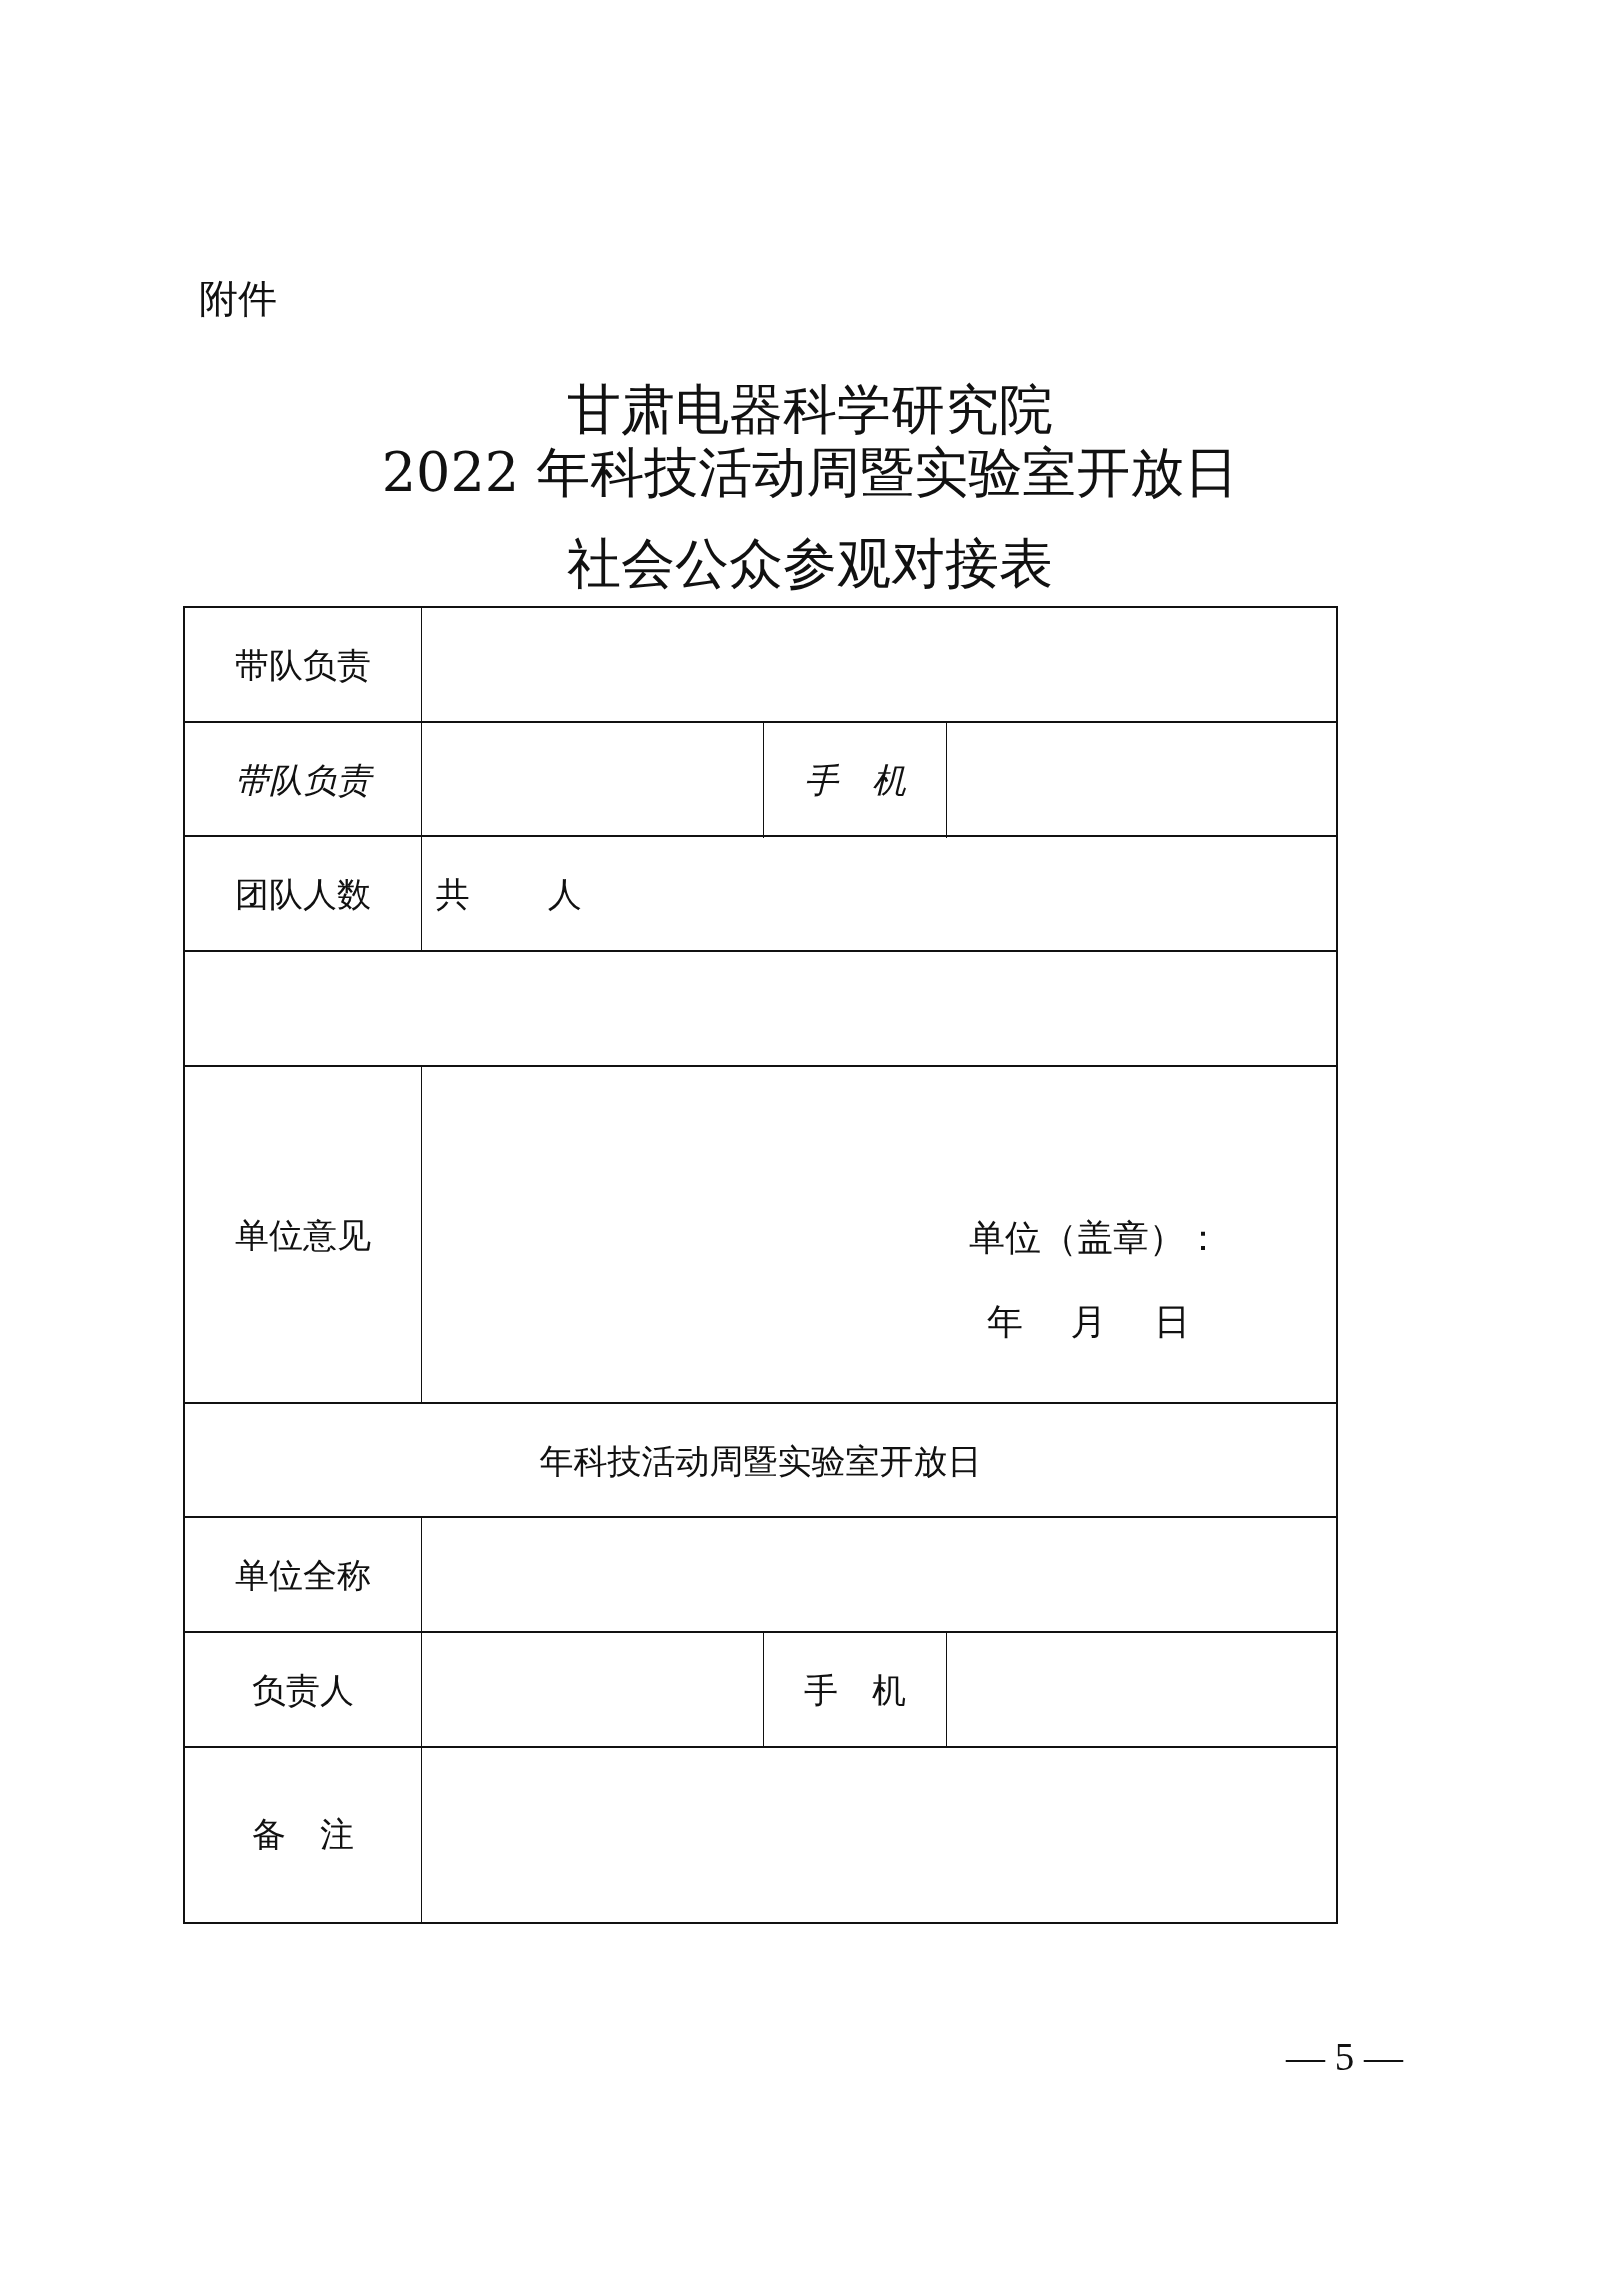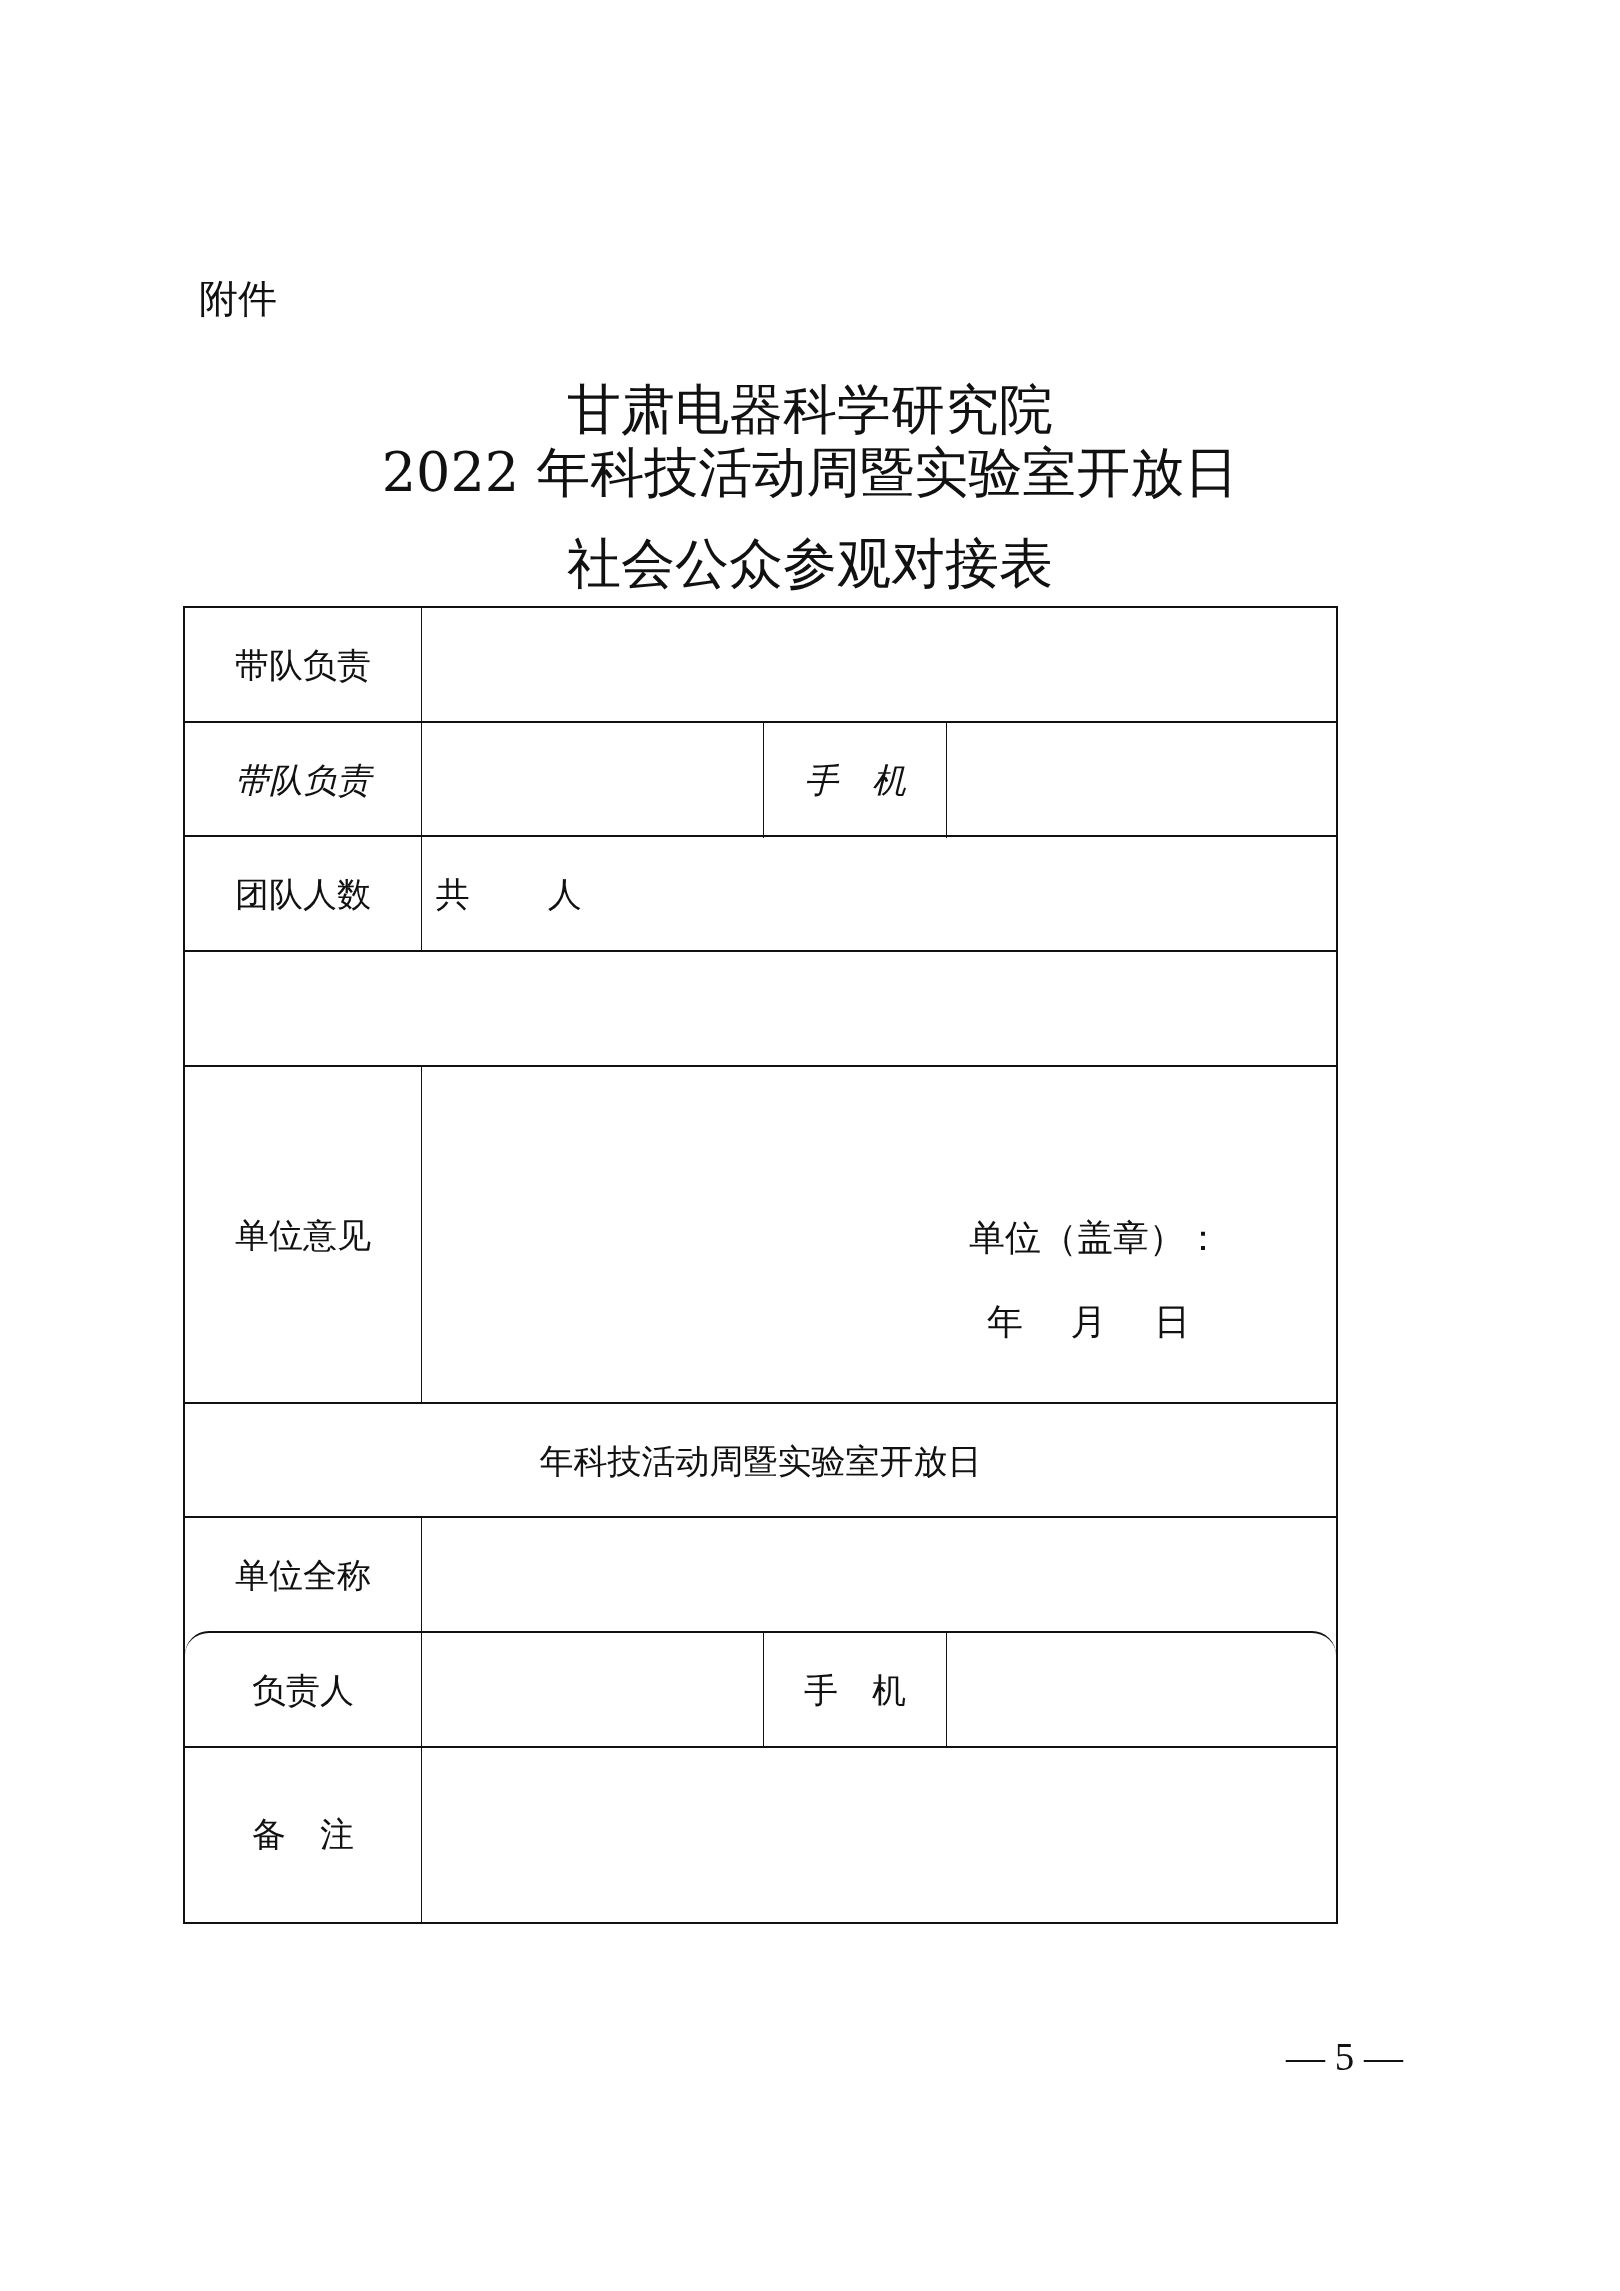--- a/index.html
+++ b/index.html
@@ -73,21 +73,21 @@
 
   <div class="row" style="top:794px;height:115px;">
     <div class="cell full">年科技活动周暨实验室开放日</div>
   </div>
 
   <div class="row" style="top:908px;height:116px;">
     <div class="cell label">单位全称</div>
     <div class="cell value"></div>
   </div>
 
-  <div class="row" style="top:1023px;height:115px;border-radius:24px;">
+  <div class="row" style="top:1023px;height:115px;">
     <div class="cell label">负责人</div>
     <div class="cell name-value"></div>
     <div class="cell phone-label">手　机</div>
     <div class="cell phone-value"></div>
   </div>
 
   <div class="row" style="top:1138px;bottom:0;">
     <div class="cell label">备　注</div>
     <div class="cell value"></div>
   </div>

